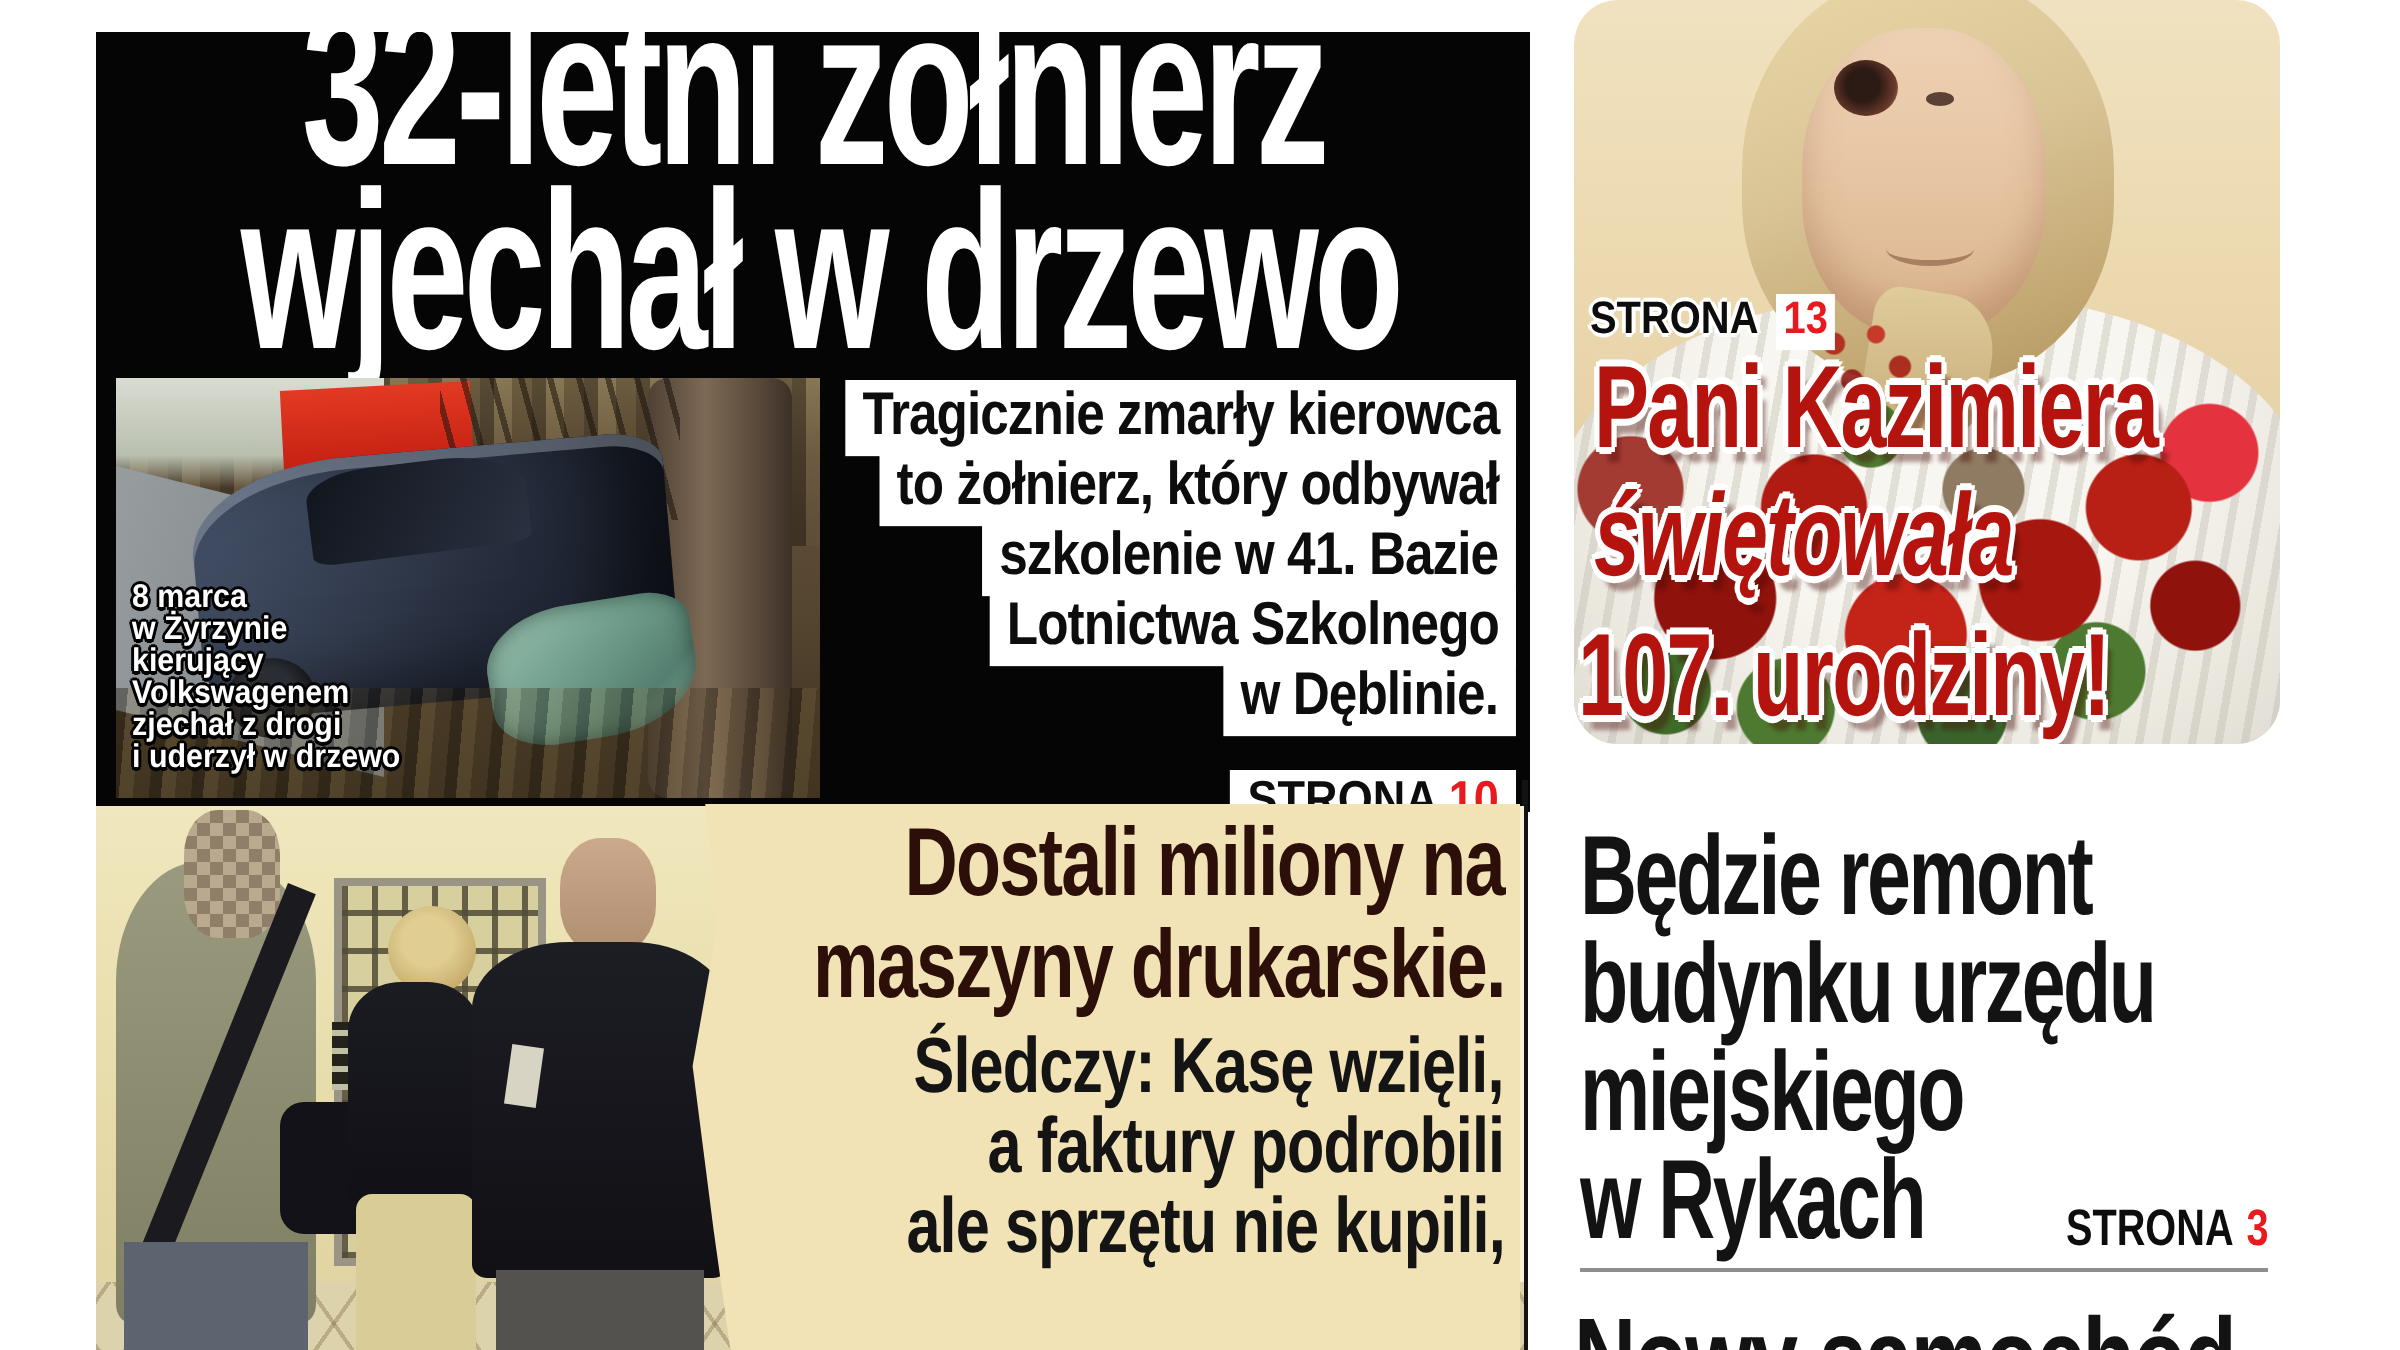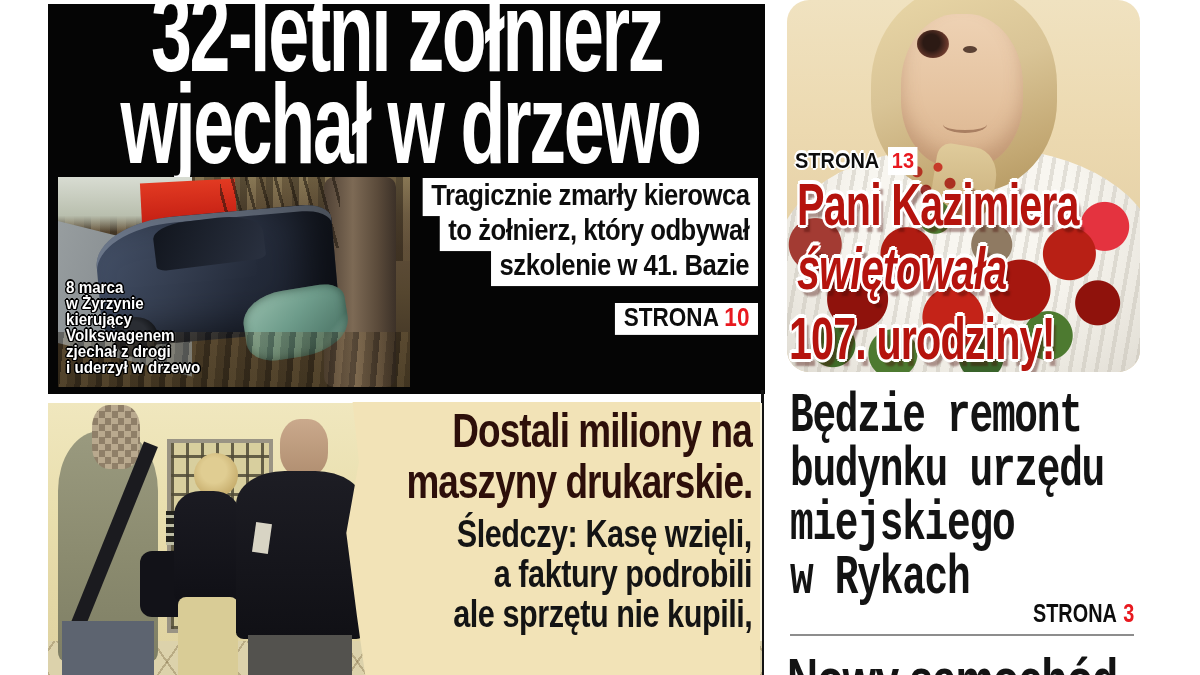--- a/index.html
+++ b/index.html
@@ -3,21 +3,21 @@
 <meta charset="utf-8">
 <style>
   html,body{margin:0;padding:0;}
   body{
     width:1200px;height:675px;overflow:hidden;background:#fff;
     font-family:"Liberation Sans",sans-serif;position:relative;
   }
   .abs{position:absolute;}
 
   
-  .black-box{left:48px;top:4px;width:717px;height:390px;background:#050505;overflow:hidden;}
+  .black-box{left:48px;top:16px;width:717px;height:390px;background:#050505;overflow:hidden;}
   .mega-line{position:absolute;width:100%;text-align:center;color:#fff;font-weight:bold;
     font-size:92px;line-height:1;letter-spacing:-3px;white-space:nowrap;}
   .mega-line span{display:inline-block;transform:scale(0.8,1.22);transform-origin:top center;}
   .mega-1{top:-28px;}
   .mega-2{top:64px;}
 
   
   .crash-photo{left:10px;top:173px;width:352px;height:210px;overflow:hidden;
     background:linear-gradient(180deg,#8a7a58 0%,#6b5a42 18%,#5d4c38 34%,#55462f 55%,#473a28 78%,#3e3322 100%);}
   .crash-trees{position:absolute;left:0;top:0;width:100%;height:40%;opacity:.55;
@@ -164,21 +164,21 @@
     padding:0 4px 2px;margin-left:4px;transform:scale(0.95,1.08);transform-origin:top left;}
   .red-line{position:absolute;white-space:nowrap;font-weight:bold;font-size:48px;line-height:1;
     color:#b5130d;letter-spacing:-1px;}
   .red-line span{display:inline-block;transform:scale(0.86,1.22);transform-origin:top left;
     text-shadow:3px 0 0 #fff,-3px 0 0 #fff,0 3px 0 #fff,0 -3px 0 #fff,2px 2px 0 #fff,-2px -2px 0 #fff,2px -2px 0 #fff,-2px 2px 0 #fff,5px 6px 2px rgba(70,10,6,.4);}
   .red-1{left:10px;top:176px;}
   .red-2{left:10px;top:240px;font-style:italic;}
   .red-3{left:2px;top:310px;}
 
   
-  .ryki{left:790px;top:387px;width:345px;font-family:Liberation Mono, monospace;}
+  .ryki{left:790px;top:408px;width:345px;}
   .ryki .hl{height:54px;white-space:nowrap;}
   .ryki .hl span{display:inline-block;font-weight:bold;font-size:47px;line-height:1.05;color:#131313;
     letter-spacing:-1.5px;transform:scale(0.84,1.2);transform-origin:top left;}
   .ryki-strona{left:790px;top:599px;width:344px;text-align:right;white-space:nowrap;}
   .ryki-strona span{display:inline-block;font-weight:bold;font-size:22px;transform:scale(0.95,1.08);transform-origin:top right;}
   .rule{left:790px;top:634px;width:344px;height:2px;background:#8d8d8d;}
   .nowy{left:787px;top:646px;white-space:nowrap;font-weight:bold;font-size:50px;color:#131313;}
   .nowy span{display:inline-block;transform:scale(0.86,1.15);transform-origin:top left;letter-spacing:-1px;}
 </style>
 </head>
@@ -211,20 +211,22 @@
       <div>Volkswagenem</div>
       <div>zjechał z drogi</div>
       <div>i uderzył w drzewo</div>
     </div>
   </div>
 
   <div class="summary abs">
     <div class="line"><span>Tragicznie zmarły kierowca</span></div>
     <div class="line"><span>to żołnierz, który odbywał</span></div>
     <div class="line"><span>szkolenie w 41. Bazie</span></div>
+    <div class="line"><span>Lotnictwa Szkolnego</span></div>
+    <div class="line"><span>w Dęblinie.</span></div>
     <div class="strona-strip">
       <span class="chip">
         <span class="strona-label">STRONA</span>
         <span class="strona-num">10</span>
       </span>
     </div>
   </div>
 </section>
 
 <div class="abs divider-v"></div>

